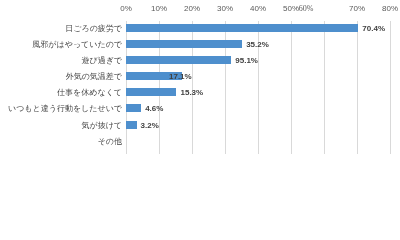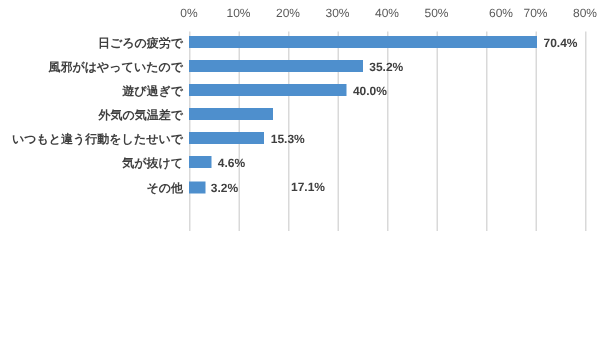--- a/index.html
+++ b/index.html
@@ -91,46 +91,47 @@
   .cat {
     height: 15px;
     margin-bottom: 1.1px;
     display: flex;
     align-items: center;
     justify-content: flex-end;
     font-size: 8px;
     line-height: 15px;
     color: #3f3f3f;
     white-space: nowrap;
-    font-weight: bold;
+    font-weight: normal;
     padding-left: 48px;
   }
 </style>
 </head>
 <body>
 
 <div id="chart">
 
   <div class="axis-top">
       <span class="tick-label" style="left: 0px;">0%</span>
       <span class="tick-label" style="left: 33px;">10%</span>
       <span class="tick-label" style="left: 66px;">20%</span>
       <span class="tick-label" style="left: 99px;">30%</span>
       <span class="tick-label" style="left: 132px;">40%</span>
       <span class="tick-label" style="left: 165px;">50%</span>
-      <span class="tick-label" style="left: 208px;">60%</span>
+      <span class="tick-label" style="left: 180px; font-family: Liberation Serif, serif;">60%</span>
       <span class="tick-label" style="left: 231px;">70%</span>
       <span class="tick-label" style="left: 264px;">80%</span>
     </div>
 
   <div class="cats">
       <div class="cat">日ごろの疲労で</div>
       <div class="cat">風邪がはやっていたので</div>
       <div class="cat">遊び過ぎで</div>
       <div class="cat">外気の気温差で</div>
+      <div class="cat">仕事を休めなくて</div>
       <div class="cat">いつもと違う行動をしたせいで</div>
       <div class="cat">気が抜けて</div>
       <div class="cat">その他</div>
     </div>
 
   <div class="plot">
     <div class="gridlines">
         <div class="gridline" style="left: 0px;"></div>
         <div class="gridline" style="left: 33px;"></div>
         <div class="gridline" style="left: 66px;"></div>
@@ -145,25 +146,25 @@
         <div class="row">
           <div class="bar" style="width: 232.32px; background: rgb(78, 143, 205);"></div>
           <span class="bar-value" style="left: 236.32px;">70.4%</span>
         </div>
         <div class="row">
           <div class="bar" style="width: 116.16px; background: rgb(78, 143, 205);"></div>
           <span class="bar-value" style="left: 120.16px;">35.2%</span>
         </div>
         <div class="row">
           <div class="bar" style="width: 105.27px; background: rgb(78, 143, 205);"></div>
-          <span class="bar-value" style="left: 109.27px;">40.0%</span>
+          <span class="bar-value" style="left: 109.27px;">95.1%</span>
         </div>
         <div class="row">
           <div class="bar" style="width: 56.43px; background: rgb(78, 143, 205);"></div>
-          <span class="bar-value" style="left: 68px; margin-top: 48px;">17.1%</span>
+          <span class="bar-value" style="left: 43px;">17.1%</span>
         </div>
         <div class="row">
           <div class="bar" style="width: 50.49px; background: rgb(78, 143, 205);"></div>
           <span class="bar-value" style="left: 54.49px;">15.3%</span>
         </div>
         <div class="row">
           <div class="bar" style="width: 15.18px; background: rgb(78, 143, 205);"></div>
           <span class="bar-value" style="left: 19.18px;">4.6%</span>
         </div>
         <div class="row">

